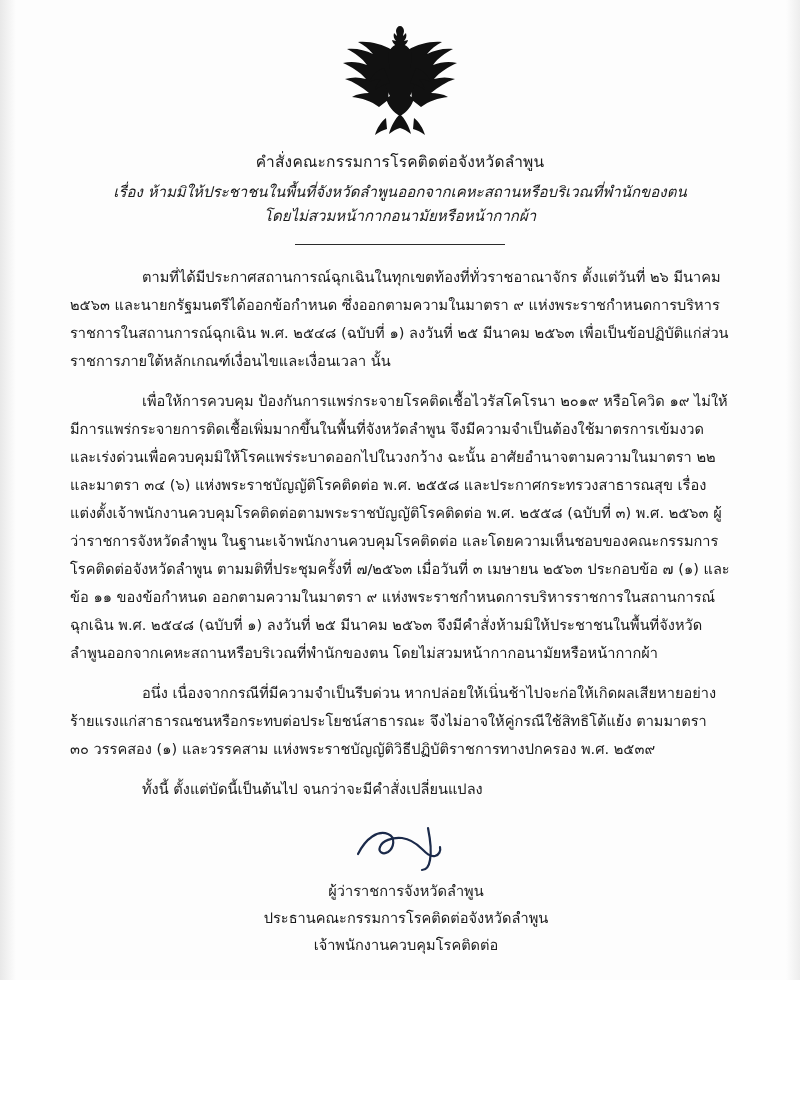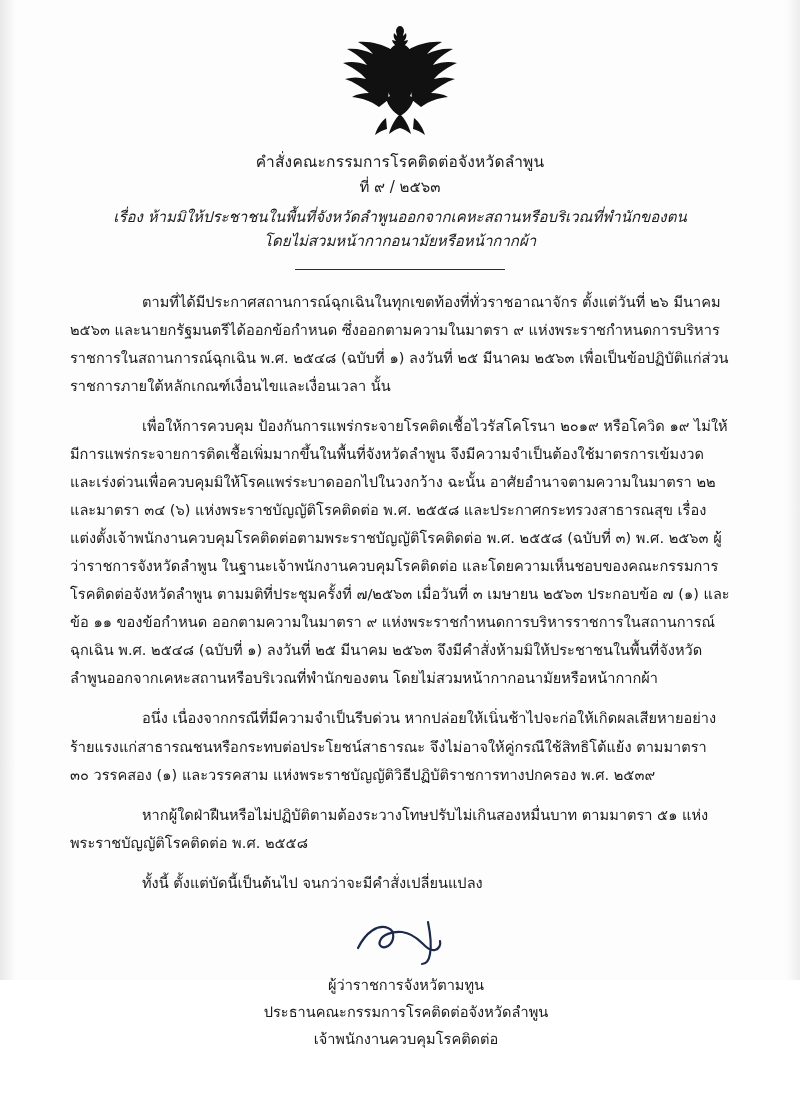--- a/index.html
+++ b/index.html
@@ -140,46 +140,44 @@
           <path d="M64 92 c-5 5-9 12-11 20 4-3 7-5 11-6 4 1 7 3 11 6 -2-8-6-15-11-20z"></path>
           <path d="M50 96 c-5 4-9 10-11 17 4-3 8-5 12-6z"></path>
           <path d="M78 96 c5 4 9 10 11 17 -4-3-8-5-12-6z"></path>
         </g>
       </svg>
     </span>
   </div>
 
   <div class="title-block">
     <div class="doc-title">คำสั่งคณะกรรมการโรคติดต่อจังหวัดลำพูน</div>
-    <div class="doc-number">ที่  ๙ / ๒๕๖๓</div>
     <div class="doc-subject">
       <span>เรื่อง   ห้ามมิให้ประชาชนในพื้นที่จังหวัดลำพูนออกจากเคหะสถานหรือบริเวณที่พำนักของตน</span>
       <span class="line2">โดยไม่สวมหน้ากากอนามัยหรือหน้ากากผ้า</span>
     </div>
   </div>
 
   <div class="rule"></div>
 
   <div class="body-text">
     <p class="para"><span class="indent"></span><span>ตามที่ได้มีประกาศสถานการณ์ฉุกเฉินในทุกเขตท้องที่ทั่วราชอาณาจักร ตั้งแต่วันที่ ๒๖ มีนาคม ๒๕๖๓ และนายกรัฐมนตรีได้ออกข้อกำหนด ซึ่งออกตามความในมาตรา ๙ แห่งพระราชกำหนดการบริหารราชการในสถานการณ์ฉุกเฉิน พ.ศ. ๒๕๔๘ (ฉบับที่ ๑) ลงวันที่ ๒๕ มีนาคม ๒๕๖๓ เพื่อเป็นข้อปฏิบัติแก่ส่วนราชการภายใต้หลักเกณฑ์เงื่อนไขและเงื่อนเวลา นั้น</span></p>
     <p class="para"><span class="indent"></span><span>เพื่อให้การควบคุม ป้องกันการแพร่กระจายโรคติดเชื้อไวรัสโคโรนา ๒๐๑๙ หรือโควิด ๑๙ ไม่ให้มีการแพร่กระจายการติดเชื้อเพิ่มมากขึ้นในพื้นที่จังหวัดลำพูน จึงมีความจำเป็นต้องใช้มาตรการเข้มงวดและเร่งด่วนเพื่อควบคุมมิให้โรคแพร่ระบาดออกไปในวงกว้าง ฉะนั้น อาศัยอำนาจตามความในมาตรา ๒๒ และมาตรา ๓๔ (๖) แห่งพระราชบัญญัติโรคติดต่อ พ.ศ. ๒๕๕๘ และประกาศกระทรวงสาธารณสุข เรื่อง แต่งตั้งเจ้าพนักงานควบคุมโรคติดต่อตามพระราชบัญญัติโรคติดต่อ พ.ศ. ๒๕๕๘ (ฉบับที่ ๓) พ.ศ. ๒๕๖๓ ผู้ว่าราชการจังหวัดลำพูน ในฐานะเจ้าพนักงานควบคุมโรคติดต่อ และโดยความเห็นชอบของคณะกรรมการโรคติดต่อจังหวัดลำพูน ตามมติที่ประชุมครั้งที่ ๗/๒๕๖๓ เมื่อวันที่ ๓ เมษายน ๒๕๖๓ ประกอบข้อ ๗ (๑) และข้อ ๑๑ ของข้อกำหนด ออกตามความในมาตรา ๙ แห่งพระราชกำหนดการบริหารราชการในสถานการณ์ฉุกเฉิน พ.ศ. ๒๕๔๘ (ฉบับที่ ๑) ลงวันที่ ๒๕ มีนาคม ๒๕๖๓ จึงมีคำสั่งห้ามมิให้ประชาชนในพื้นที่จังหวัดลำพูนออกจากเคหะสถานหรือบริเวณที่พำนักของตน โดยไม่สวมหน้ากากอนามัยหรือหน้ากากผ้า</span></p>
     <p class="para"><span class="indent"></span><span>อนึ่ง เนื่องจากกรณีที่มีความจำเป็นรีบด่วน หากปล่อยให้เนิ่นช้าไปจะก่อให้เกิดผลเสียหายอย่างร้ายแรงแก่สาธารณชนหรือกระทบต่อประโยชน์สาธารณะ จึงไม่อาจให้คู่กรณีใช้สิทธิโต้แย้ง ตามมาตรา ๓๐ วรรคสอง (๑) และวรรคสาม แห่งพระราชบัญญัติวิธีปฏิบัติราชการทางปกครอง พ.ศ. ๒๕๓๙</span></p>
-    <p class="para"><span class="indent"></span><span>หากผู้ใดฝ่าฝืนหรือไม่ปฏิบัติตามต้องระวางโทษปรับไม่เกินสองหมื่นบาท ตามมาตรา ๕๑ แห่งพระราชบัญญัติโรคติดต่อ พ.ศ. ๒๕๕๘</span></p>
     <p class="para tight"><span class="indent"></span><span>ทั้งนี้ ตั้งแต่บัดนี้เป็นต้นไป จนกว่าจะมีคำสั่งเปลี่ยนแปลง</span></p>
   </div>
 
 
   <div class="signature-wrap">
     <span class="signature">
       <svg viewBox="0 0 110 56" width="110" height="56" aria-hidden="true">
         <path d="M8 34 C16 18 28 10 38 14 c8 3 6 14 0 18 -5 3-10 0-8-5 2-6 12-10 22-9 8 1 14 5 20 11 4 4 8 8 13 7 4-1 6-5 5-9" fill="none" stroke="#1b2a4a" stroke-width="2.2" stroke-linecap="round"></path>
         <path d="M78 8 C80 18 82 30 80 40 c-1 6-4 10-8 10" fill="none" stroke="#1b2a4a" stroke-width="2.2" stroke-linecap="round"></path>
       </svg>
     </span>
   </div>
 
   <div class="signer-block">
-    <div>ผู้ว่าราชการจังหวัตามทูน</div>
+    <div>ผู้ว่าราชการจังหวัดลำพูน</div>
     <div>ประธานคณะกรรมการโรคติดต่อจังหวัดลำพูน</div>
     <div>เจ้าพนักงานควบคุมโรคติดต่อ</div>
   </div>
 
 </div>
 
 </body></html>

